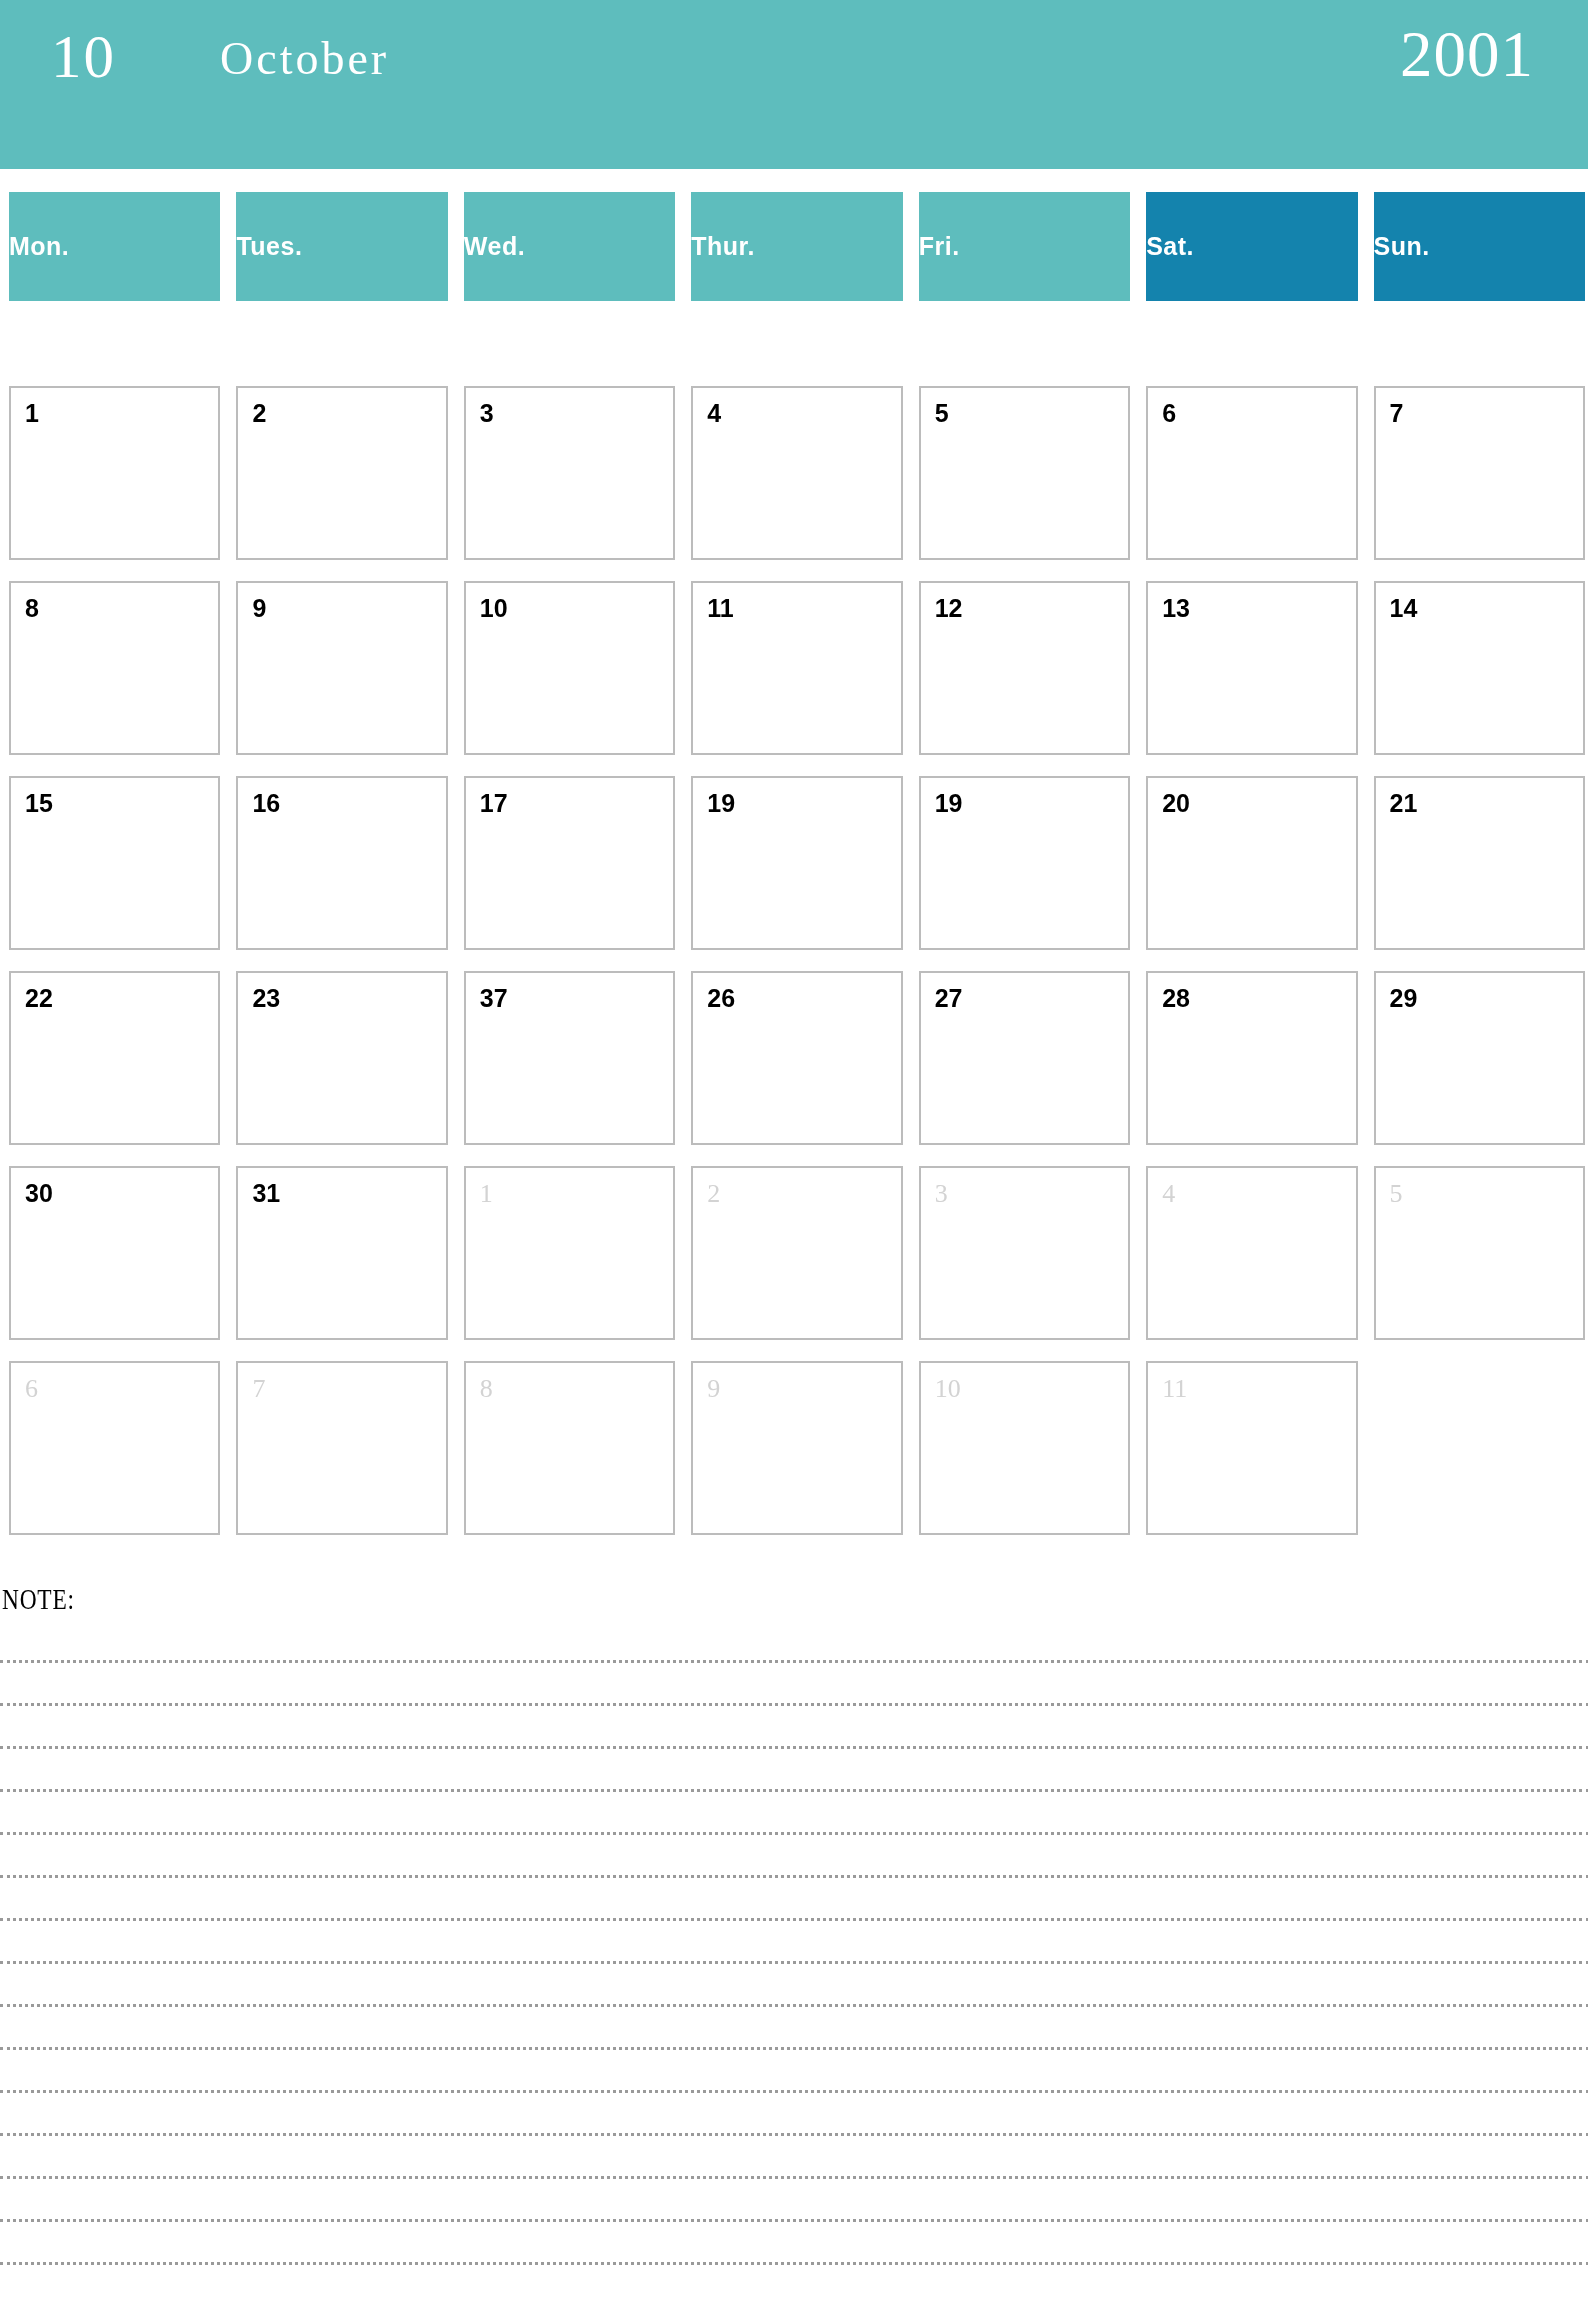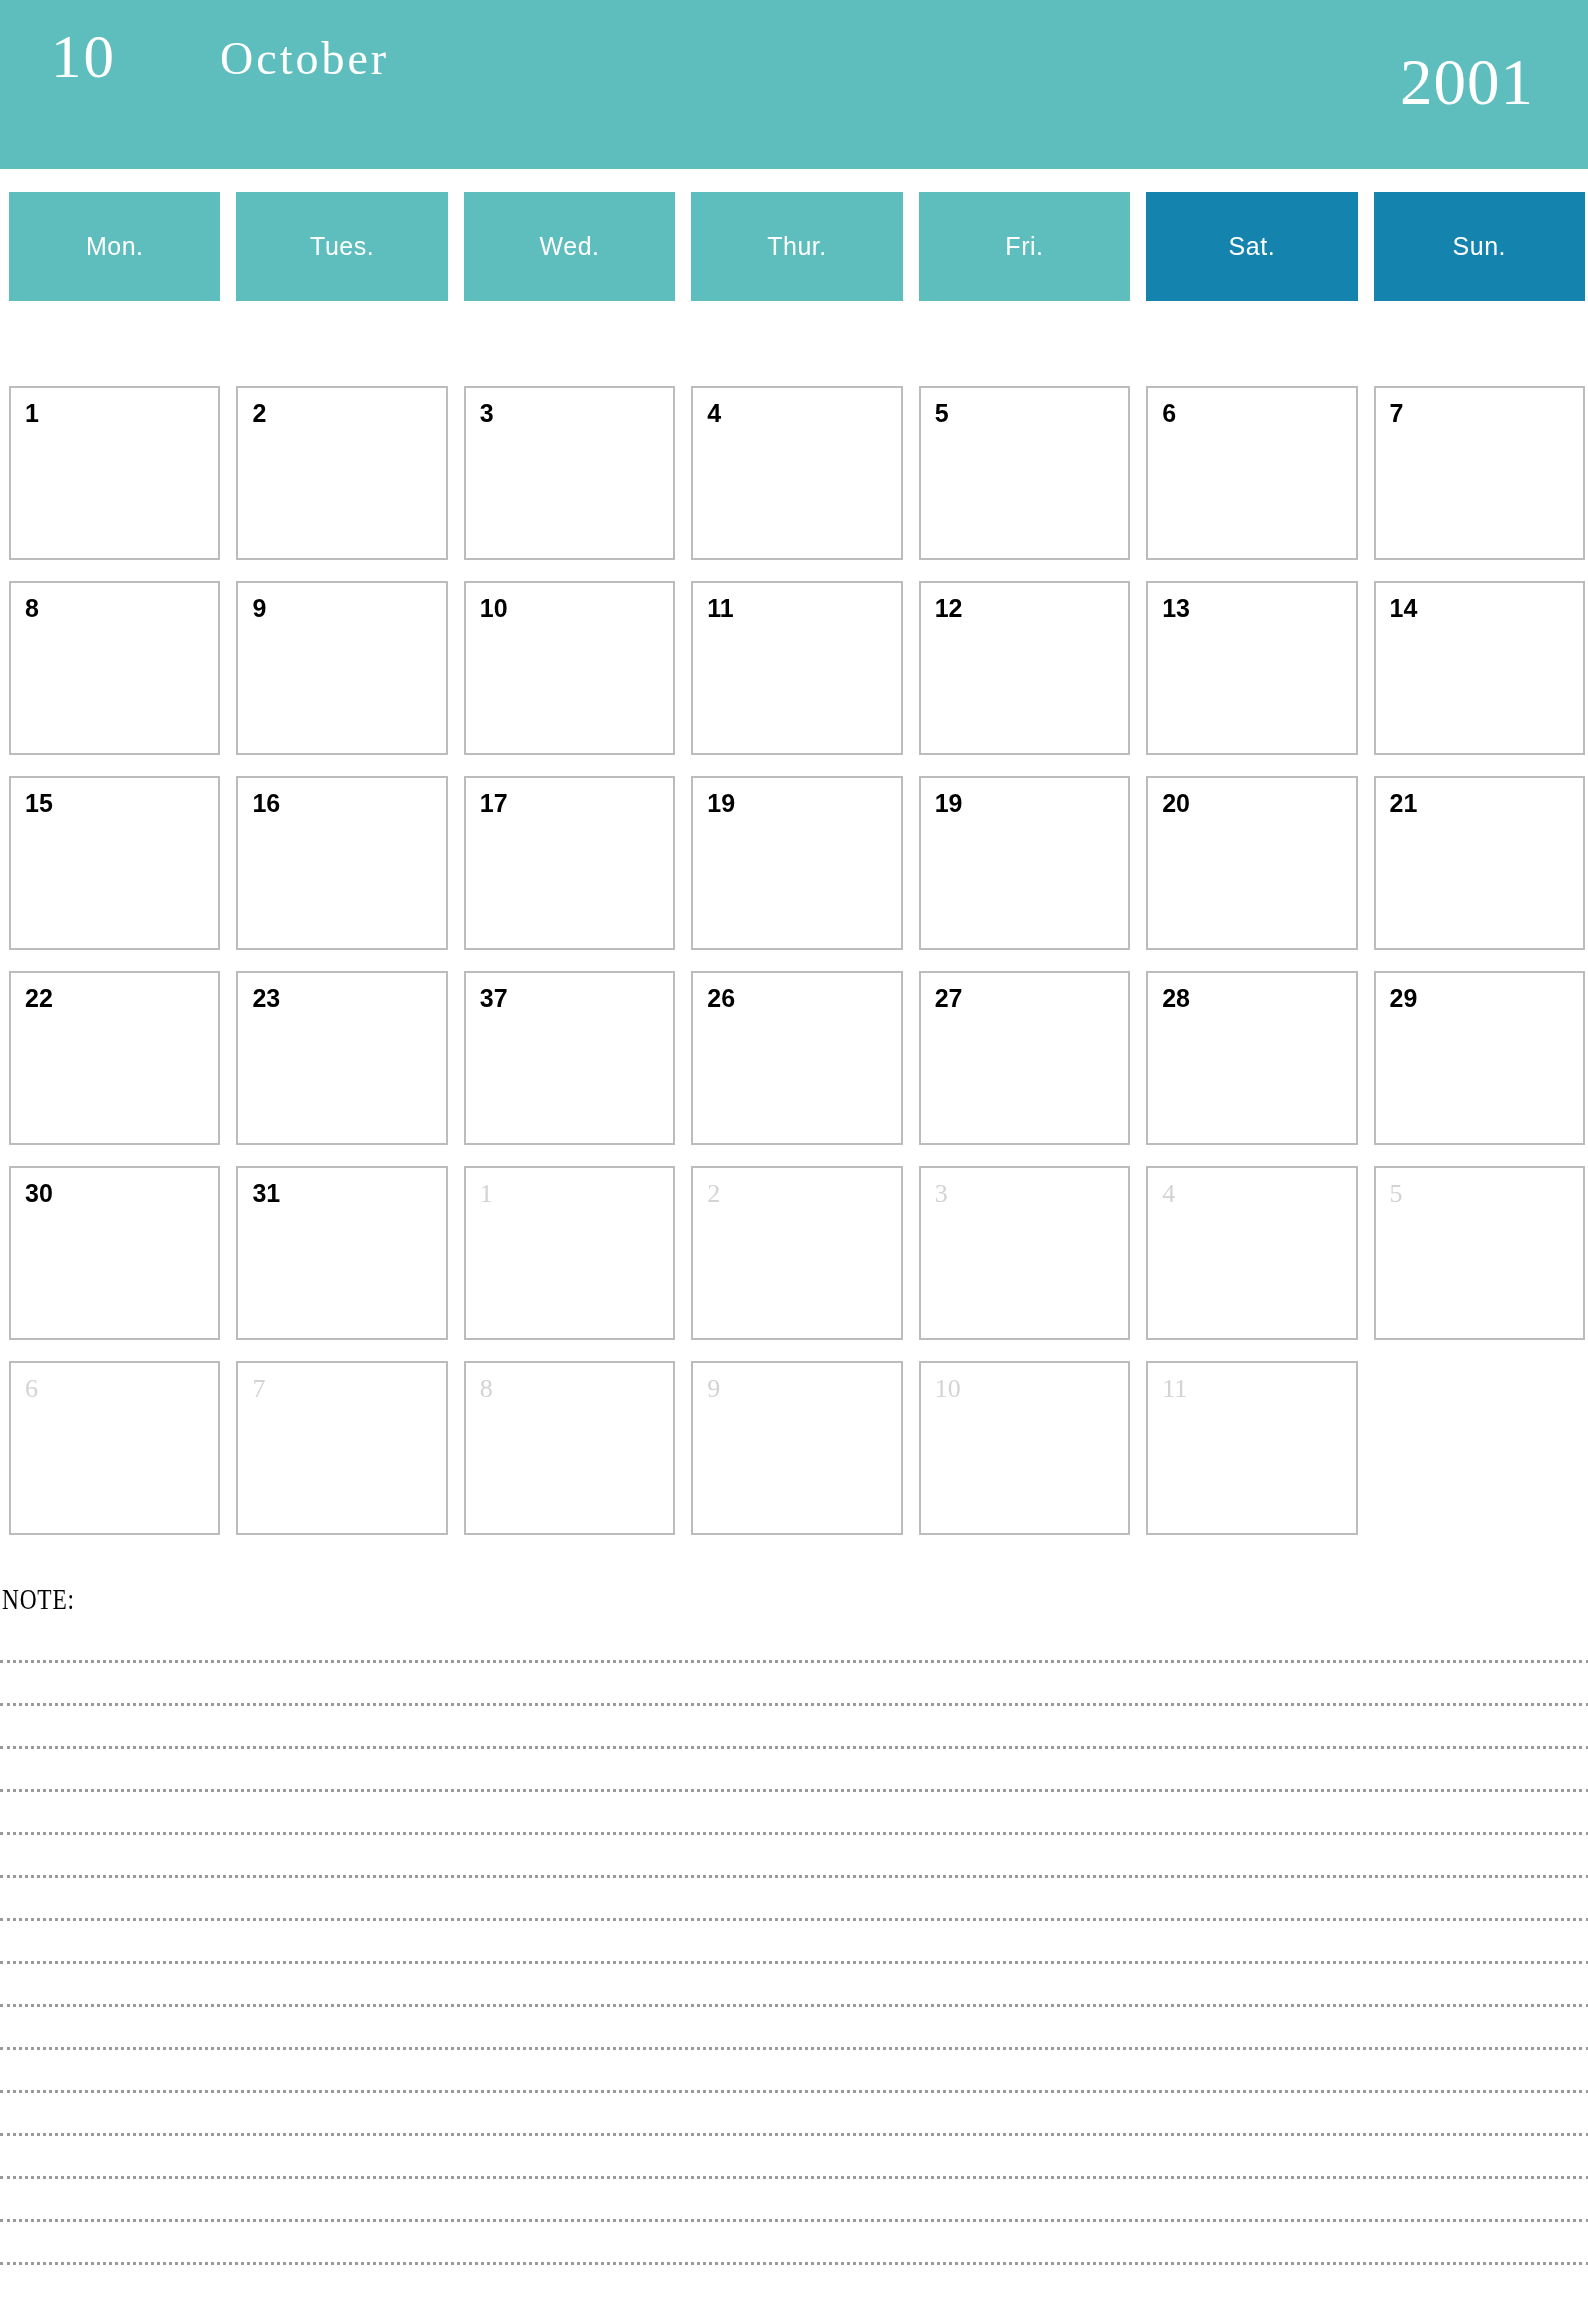--- a/index.html
+++ b/index.html
@@ -46,42 +46,41 @@
   }
   .year-num {
     position: absolute;
     right: 55px;
     top: 22px;
     font-family: "Liberation Serif", serif;
     font-size: 65px;
     line-height: 1;
     color: #ffffff;
     letter-spacing: 1px;
-    margin-top: 28px;
   }
 
   
   .weekday-row {
     position: absolute;
     left: 9px;
     top: 192px;
     width: 1576px;
     height: 109px;
     display: grid;
     grid-template-columns: repeat(7, 1fr);
     column-gap: 16px;
   }
   .weekday-cell {
     background: #5ebdbd;
     display: flex;
     align-items: center;
-    justify-content: center;
+    justify-content: flex-start;
     color: #ffffff;
     font-family: "Liberation Sans", sans-serif;
-    font-weight: normal;
+    font-weight: bold;
     font-size: 25px;
     letter-spacing: 0.5px;
   }
   .weekday-cell.weekend {
     background: #1483ad;
   }
 
   
   .date-grid {
     position: absolute;

